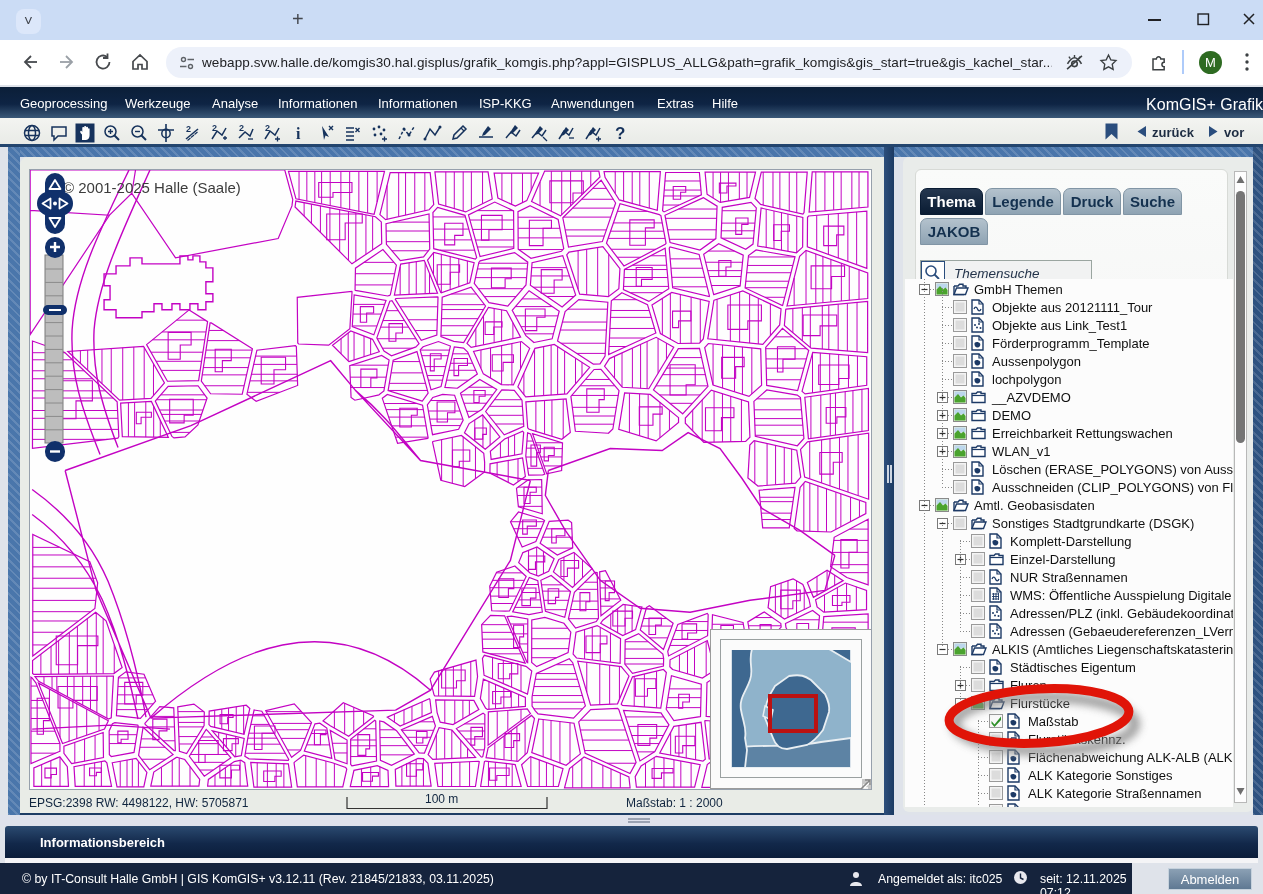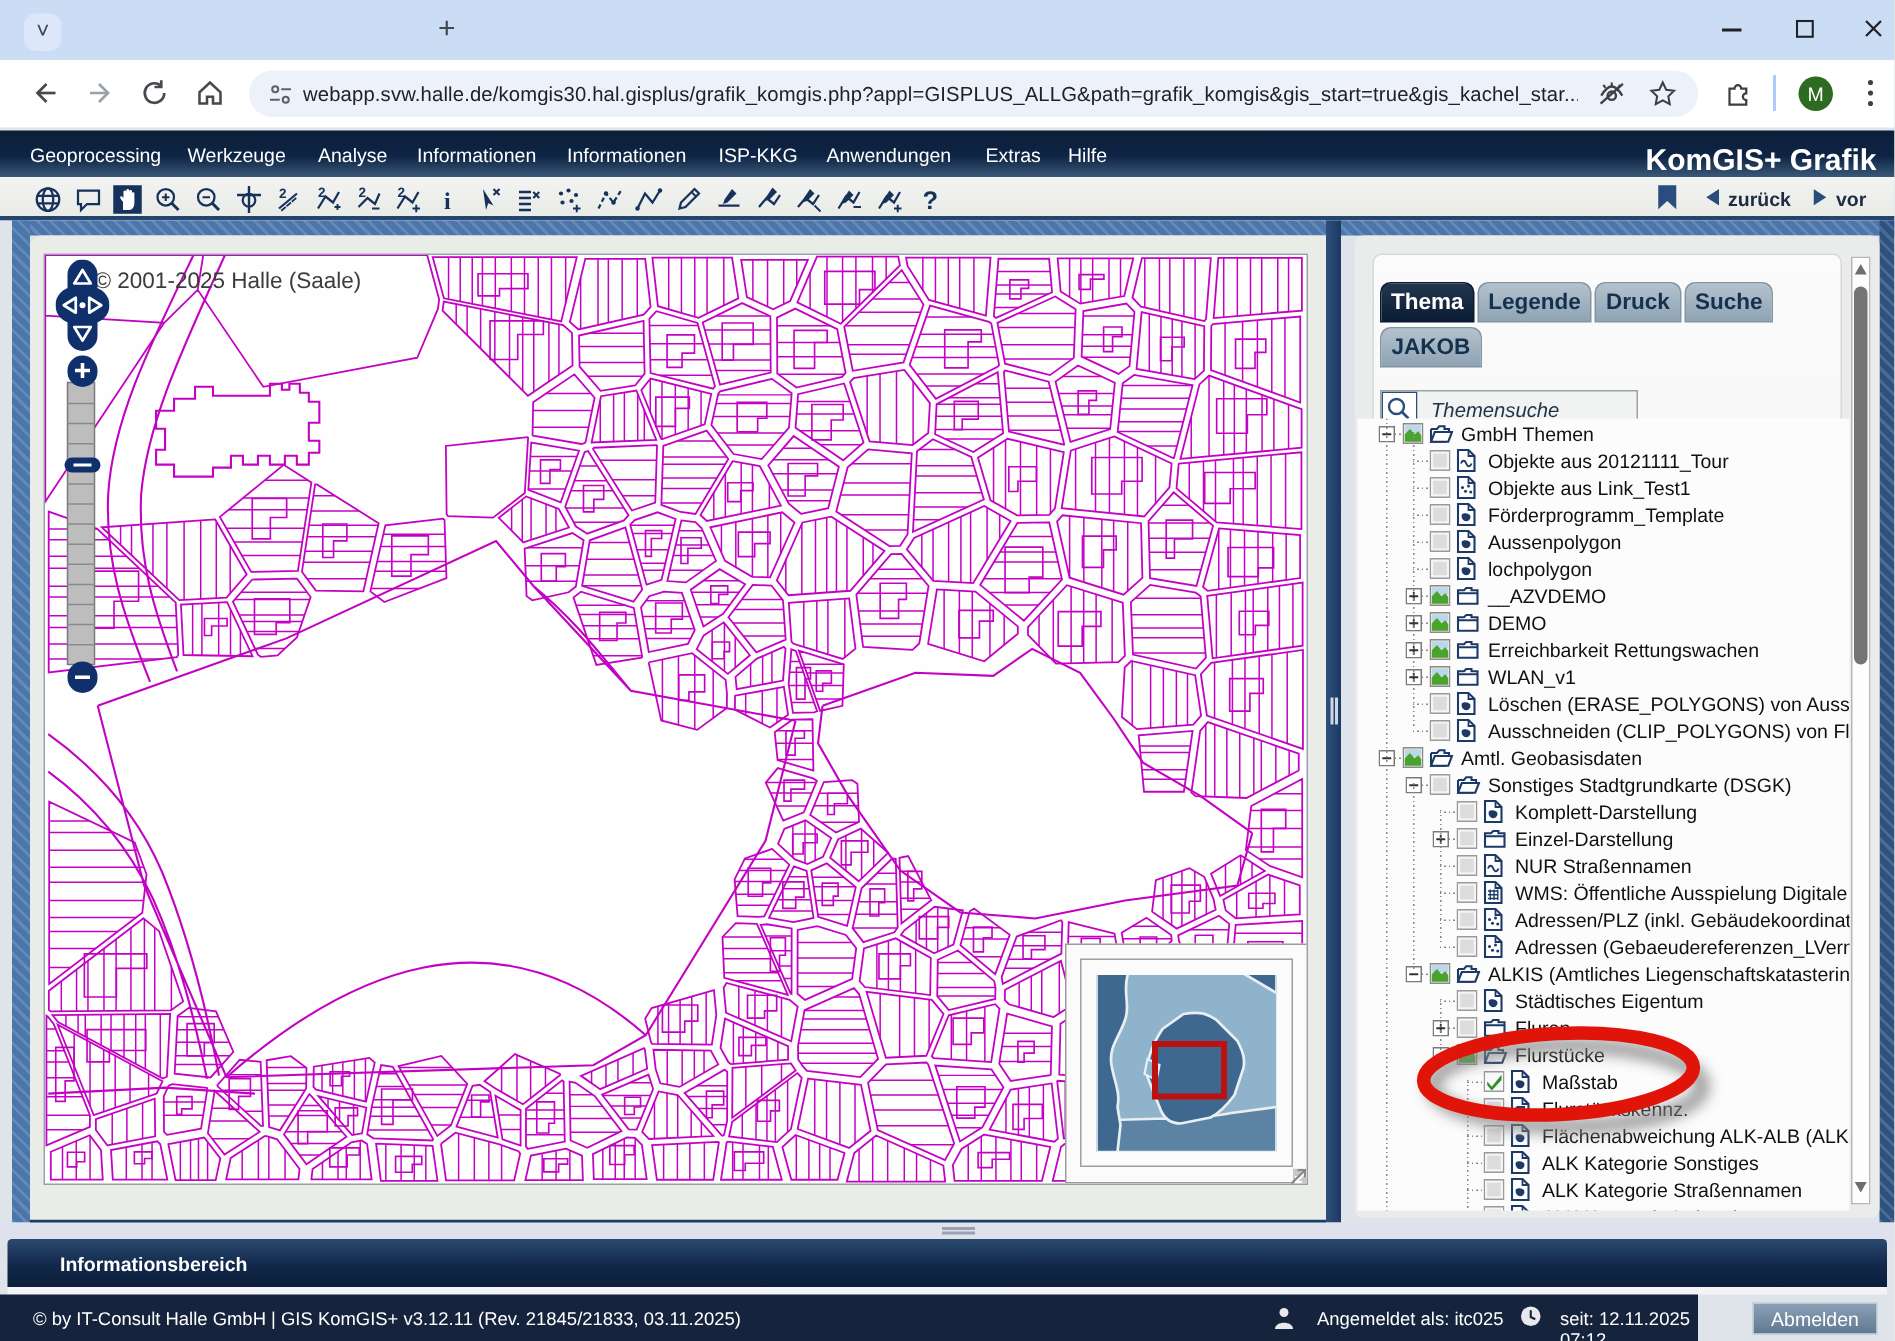--- a/index.html
+++ b/index.html
@@ -8,21 +8,21 @@
 #tab{left:47px;top:6px;width:233px;height:34px;background:#fcfdff;border-radius:10px 10px 0 0}
 #tab .title{left:33px;top:10px;font-size:12.5px;color:#3a3d42;white-space:nowrap}
 #tab .x{left:207px;top:9px;font-size:13px;color:#45484d}
 #newtab{left:292px;top:8px;font-size:20px;color:#43474e;font-weight:400}
 #addr{left:0;top:40px;width:1263px;height:45px;background:#ffffff}
 .nico{top:12px;width:20px;height:20px;color:#46494d}
 #pill{left:166px;top:7px;width:966px;height:31px;border-radius:16px;background:#edf1fa}
 #pill .url{left:36px;top:8px;font-size:13.5px;color:#202124;letter-spacing:.1px;white-space:nowrap;width:850px;overflow:hidden}
 #menubar{left:0;top:87px;width:1263px;height:31px;background:linear-gradient(#0b1f38 0%,#0e2444 55%,#3a5878 100%);color:#fff;font-size:13px}
 #menubar span{position:absolute;top:9px}
-#apptitle{right:12px;top:4px;font-size:20px;font-weight:bold;color:#fff}
+#apptitle{right:0;top:4px;font-size:16px;font-weight:normal;color:#fff}
 #toolbar{left:0;top:118px;width:1263px;height:29px;background:linear-gradient(#f3f4f1,#e9ebe7);border-bottom:3px solid #23456e}
 #toolbar svg.tbi{position:absolute;top:5px}
 .tbtxt{position:absolute;top:7px;font-size:13px;color:#1d2c42;font-weight:bold}
 #content{left:0;top:147px;width:1263px;height:681px;background:#dfe3ea}
 .bluetex{background:#4a76ab;background-image:repeating-linear-gradient(45deg,rgba(255,255,255,.14) 0 2px,rgba(0,0,0,0) 2px 6px)}
 #bandL{left:8px;top:0;width:12px;height:668px}
 #bandR{left:1253px;top:0;width:10px;height:668px;background-color:#2e5280}
 #bandT{left:8px;top:0;width:1255px;height:10px}
 #mapPanel{left:20px;top:10px;width:864px;height:662px;background:#e9ece7;border-radius:8px 0 0 0;border-bottom:6px solid #1c3c64}
 #mapArea{left:9px;top:12px;width:843px;height:621px;background:#fefefe;border:1px solid #96a0ac;overflow:hidden}
@@ -283,20 +283,28 @@
             <path d="M44,36 L58,26 C70,24 74,26 80,30 L94,44 C98,52 99,56 98,62 L92,80 C86,88 82,92 76,95 L56,99 C48,99 44,94 42,88 L34,68 C33,58 36,48 44,36 Z" fill="#3e6890" stroke="#e8eef2" stroke-width="1.8"></path>
             <path d="M98,-1 L120,-1 L120,12 Z" fill="#3e6890" stroke="#e8eef2" stroke-width="1.8"></path>
             <path d="M34,56 L42,60 40,70 32,66 Z" fill="#8fb3cb" stroke="#e8eef2" stroke-width="1.5"></path>
             <rect x="39" y="46" width="46" height="35" fill="none" stroke="#bb1111" stroke-width="4"></rect>
           </svg>
           <svg class="abs" style="left:151px;top:149px" width="11" height="11">
             <rect width="11" height="11" fill="#c8c8c8"></rect>
             <path d="M2,9 L9,2 M5,2 L9,2 L9,6 M2,5 L2,9 L6,9" stroke="#fff" stroke-width="1.3" fill="none"></path>
           </svg>
         </div></div>
+      <div class="abs" id="epsg">
+        <span class="abs" style="left:0;top:5px">EPSG:2398 RW: 4498122, HW: 5705871</span>
+        <svg class="abs" style="left:317px;top:1px" width="202" height="18">
+          <path d="M1,5 V16.5 H201 V5" fill="none" stroke="#333" stroke-width="1.2"></path>
+        </svg>
+        <span class="abs" style="left:396px;top:1px">100 m</span>
+        <span class="abs" style="left:597px;top:5px">Maßstab: 1 : 2000</span>
+      </div>
       <svg class="abs" style="left:840px;top:622px" width="11" height="11">
         <path d="M1,10 L10,1 M5,1 L10,1 L10,6" stroke="#888" stroke-width="1.5" fill="none"></path>
       </svg>
     </div>
     <div class="abs" id="vsplit">
       <div class="abs" style="left:3px;top:318px;width:1.5px;height:18px;background:#cdd6e2"></div>
       <div class="abs" style="left:6px;top:318px;width:1.5px;height:18px;background:#cdd6e2"></div>
     </div>
     <div class="abs" id="rightPanel">
       <div class="abs" id="rp-inner">

